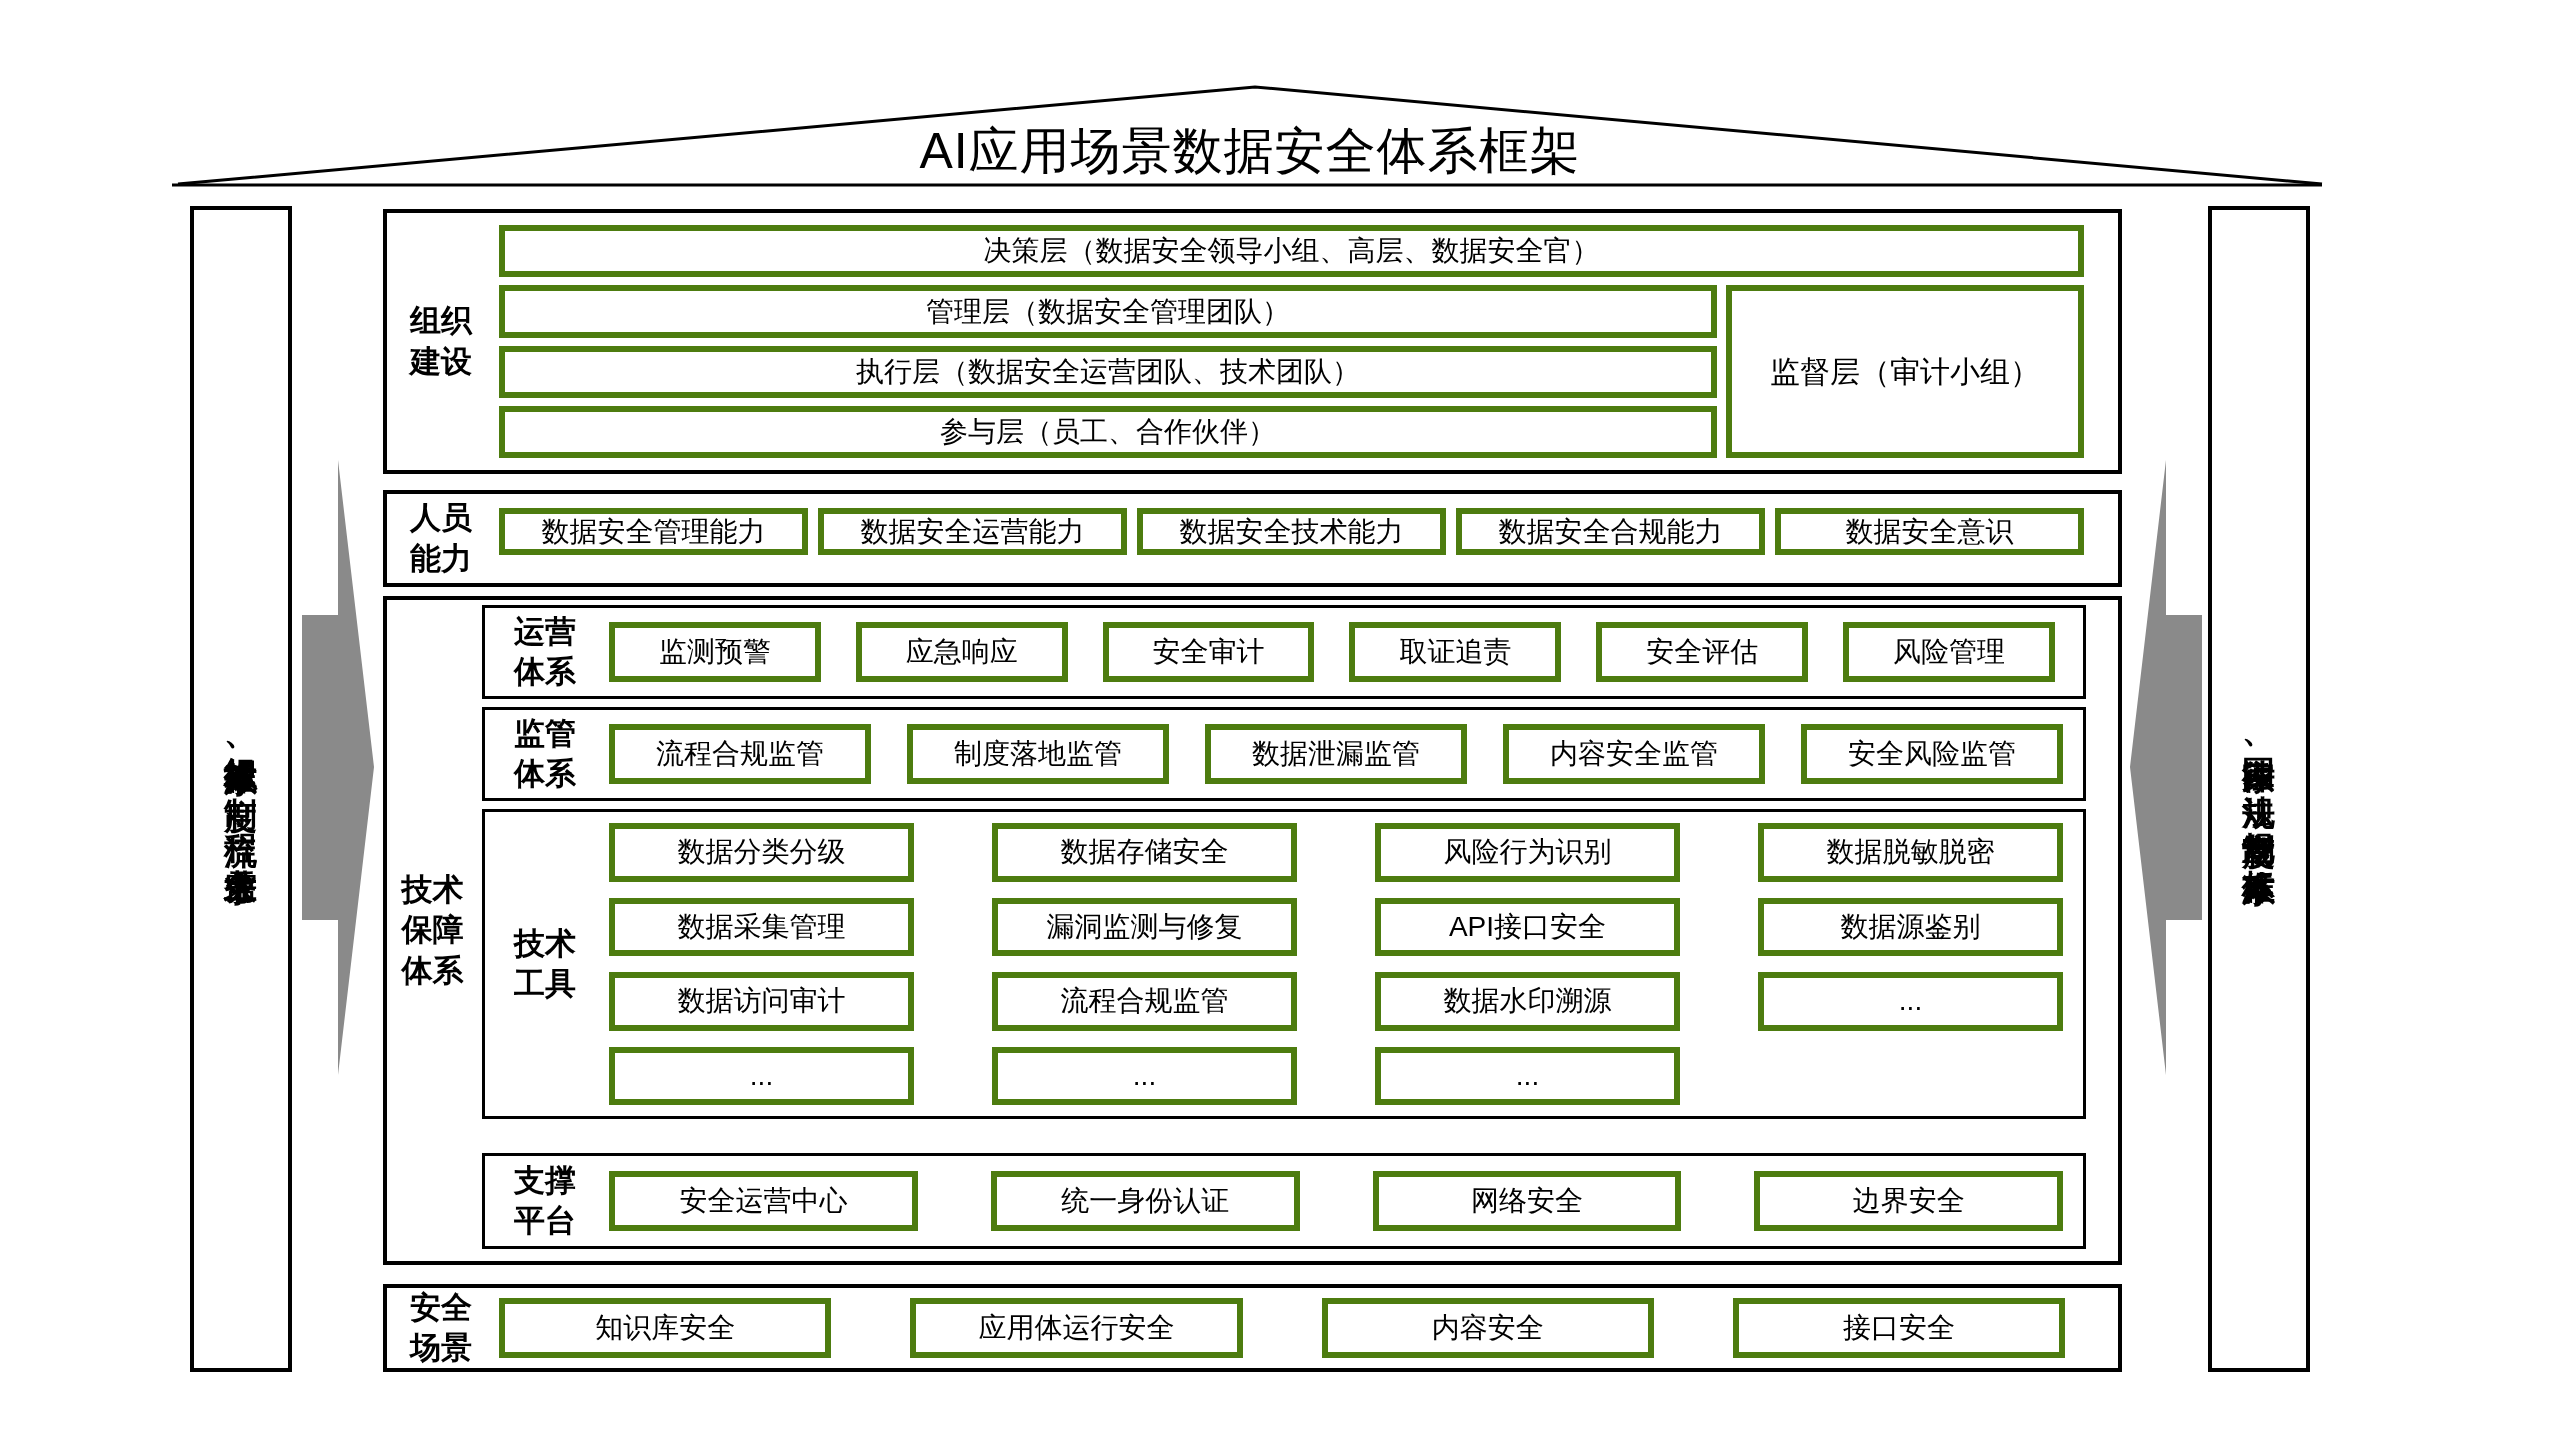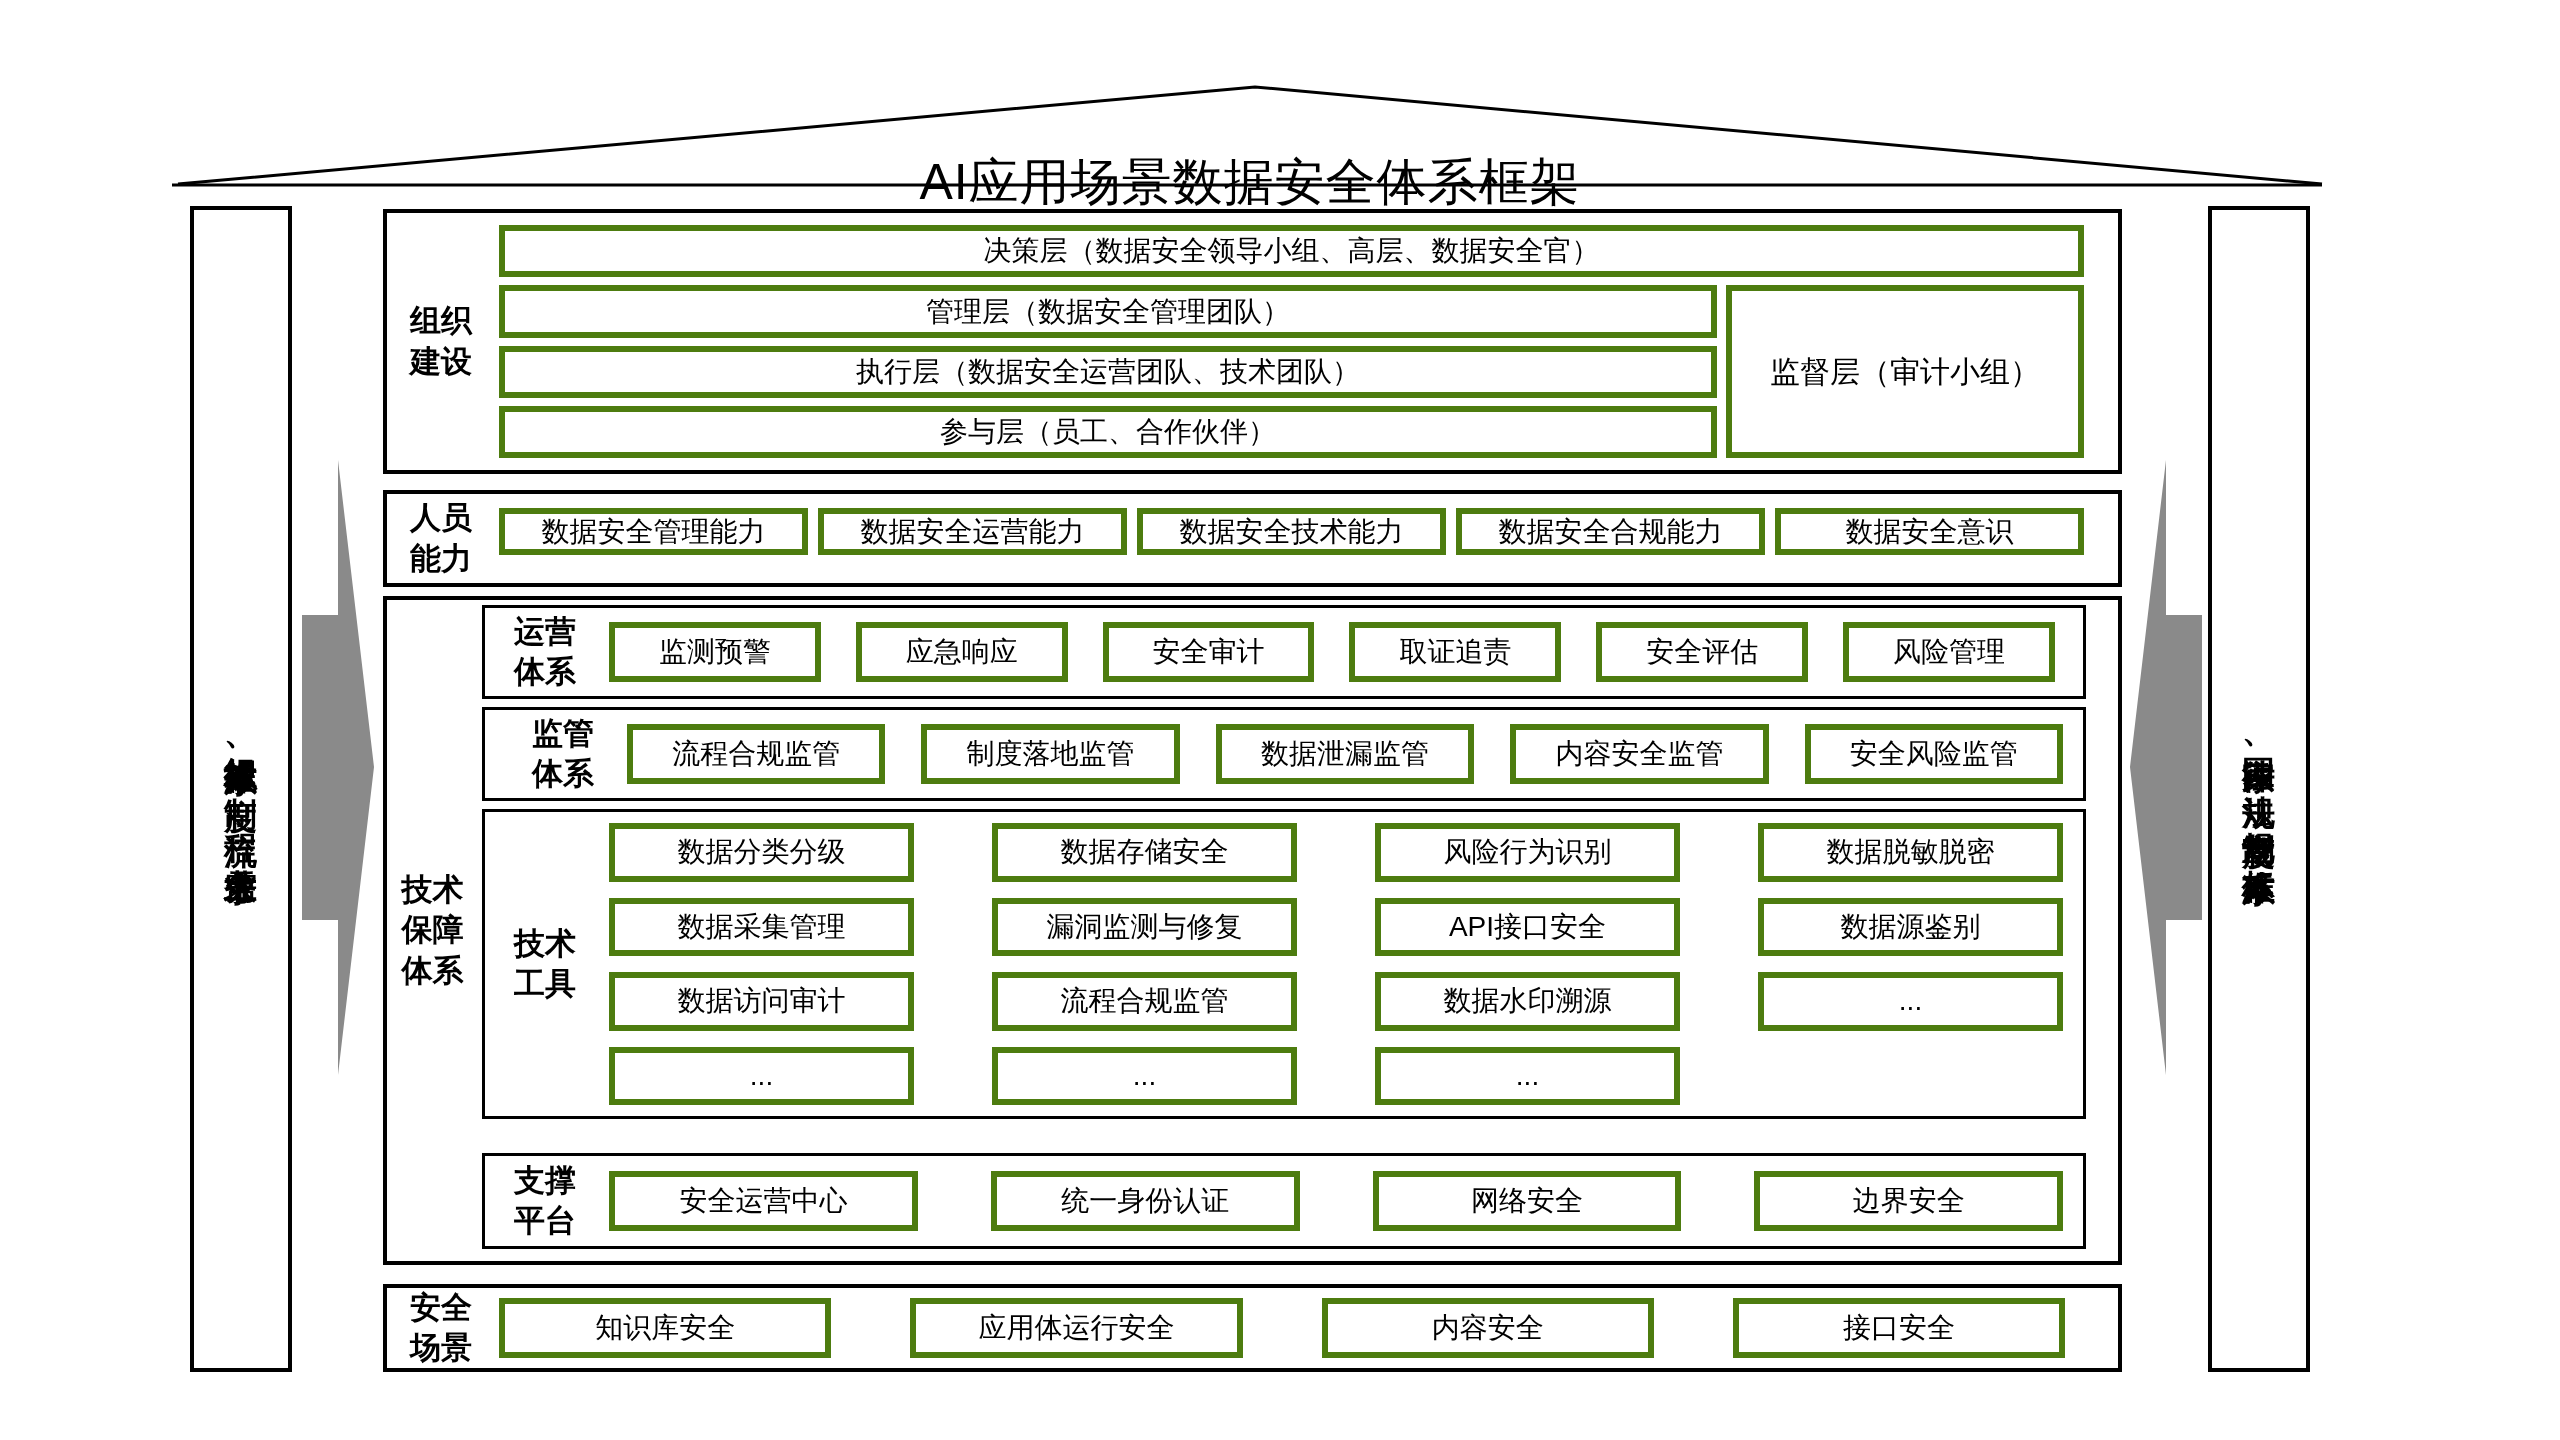--- a/index.html
+++ b/index.html
@@ -2,21 +2,21 @@
 <html><head>
 <meta charset="utf-8">
 <style>
   html,body{margin:0;padding:0;background:#ffffff;}
   body{width:2560px;height:1440px;font-family:"Liberation Sans","DejaVu Sans",sans-serif;color:#000;}
   .canvas{position:relative;width:2560px;height:1440px;background:#fff;overflow:hidden;}
 
   .roof{position:absolute;left:0;top:0;}
   .title{
     position:absolute;left:1250px;top:118px;transform:translateX(-50%);
-    font-size:50px;white-space:nowrap;letter-spacing:1px;margin-top:31px;
+    font-size:50px;white-space:nowrap;letter-spacing:1px;
   }
 
   .pillar{
     position:absolute;top:206px;width:102px;height:1166px;
     border:4px solid #000;box-sizing:border-box;background:#fff;
     display:flex;align-items:center;justify-content:center;
   }
   .pillar.left{left:190px;}
   .pillar.right{left:2208px;}
   .vtext{
@@ -69,21 +69,21 @@
   .tech-col{flex:1;display:flex;flex-direction:column;box-sizing:border-box;padding:5px 32px 0 0;gap:8px;}
   .subbox{
     border:3px solid #000;box-sizing:border-box;background:#fff;display:flex;
   }
   .sub-label{
     flex:none;width:124px;display:flex;align-items:center;justify-content:center;
     font-weight:700;font-size:31px;line-height:1.3;
   }
   .sub-label span{display:block;width:66px;word-break:break-all;text-align:left;}
   .subbox.op{height:94px;}
-  .subbox.sup{height:94px;padding-left:18px;}
+  .subbox.sup{height:94px;}
   .subbox.tools{height:310px;}
   .subbox.platform{height:96px;margin-top:26px;}
   .op-grid{flex:1;display:grid;grid-template-columns:repeat(6,1fr);column-gap:35px;padding:14px 28px 14px 0;box-sizing:border-box;}
   .sup-grid{flex:1;display:grid;grid-template-columns:repeat(5,1fr);column-gap:36px;padding:14px 20px 14px 0;box-sizing:border-box;}
   .tools-grid{flex:1;display:grid;grid-template-columns:repeat(4,1fr);grid-template-rows:repeat(4,1fr);column-gap:78px;row-gap:16px;padding:11px 20px 11px 0;box-sizing:border-box;}
   .platform-grid{flex:1;display:grid;grid-template-columns:repeat(4,1fr);column-gap:73px;padding:15px 20px 15px 0;box-sizing:border-box;}
 
   
   .sec.scenario{top:1284px;height:88px;}
   .scenario-grid{flex:1;display:grid;grid-template-columns:repeat(4,1fr);column-gap:79px;padding:10px 53px 10px 0;box-sizing:border-box;}

